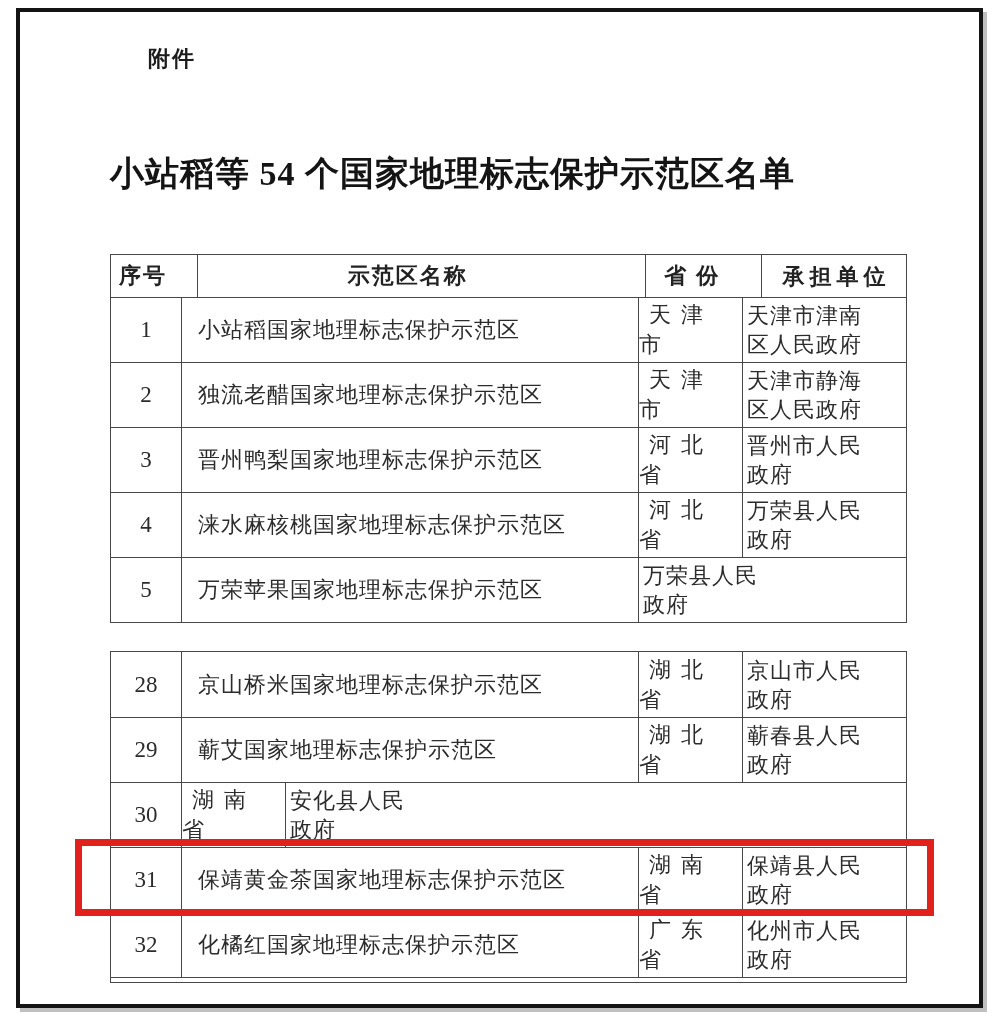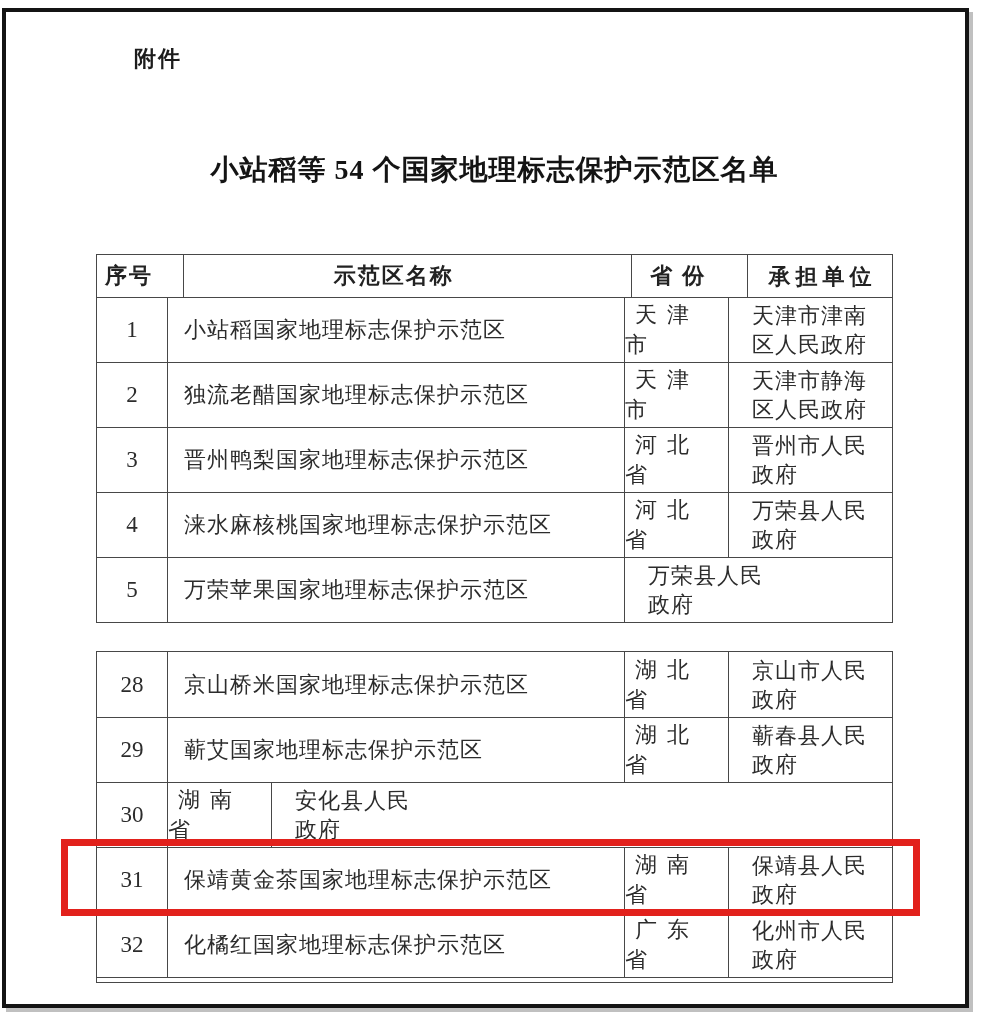--- a/index.html
+++ b/index.html
@@ -1,33 +1,33 @@
 <!DOCTYPE html>
 <html><head>
 <meta charset="utf-8">
 <style>
   * { margin:0; padding:0; box-sizing:border-box; }
   html,body { width:1000px; height:1026px; background:#ffffff; overflow:hidden;
               font-family:"Liberation Serif","DejaVu Serif",serif; }
 
   .page {
-    position:absolute; left:2px; top:8px; width:967px; height:1000px;
+    position:absolute; left:16px; top:8px; width:967px; height:1000px;
     background:#ffffff; border:4px solid #141414;
     box-shadow:4px 4px 0 rgba(140,140,140,0.55);
   }
 
   .attachment {
     position:absolute; left:128px; top:32px;
     font-family:"Liberation Sans","DejaVu Sans",sans-serif;
     font-weight:bold; font-size:22px; color:#1c1c1c; letter-spacing:2px;
   }
 
   .doc-title {
     position:absolute; left:90px; top:139px; width:797px;
-    text-align:center; font-size:28px; font-weight:bold; color:#141414;
+    font-size:34px; font-weight:bold; color:#141414;
     letter-spacing:1px; white-space:nowrap;
   }
 
   
   .tbl {
     position:absolute; left:90px; width:797px;
     border:1px solid #474747; background:#ffffff;
   }
   .tbl1 { top:242px; }
   .tbl2 { top:639px; }
@@ -37,21 +37,21 @@
   .td {
     border-left:1px solid #474747;
     display:flex; align-items:center;
     font-size:22px; color:#2c2c2c; overflow:hidden;
   }
   .td:first-child { border-left:none; }
 
   .c-no   { width:70px;  justify-content:center; font-size:23px; }
   .c-name { width:457px; padding-left:16px; letter-spacing:1px; }
   .c-prov { width:104px; justify-content:center; letter-spacing:10px; text-indent:10px; }
-  .c-unit { width:164px; padding-left:23px; line-height:29px; white-space:pre-line; letter-spacing:1px; }
+  .c-unit { width:164px; padding-left:4px; line-height:29px; white-space:pre-line; letter-spacing:1px; }
 
   .tr.head .td { font-weight:bold; color:#222; font-size:22px; }
   .tr.head .c-no   { letter-spacing:2px; text-indent:2px; }
   .tr.head .c-name { justify-content:center; padding-left:15px; letter-spacing:2px; }
   .tr.head .c-prov { letter-spacing:10px; text-indent:10px;margin-left:18px; }
   .tr.head .c-unit { justify-content:center; padding-left:0; letter-spacing:5px; text-indent:5px; }
 
   
   .cut-strip {
     position:absolute; left:90px; top:965px; width:797px; height:6px;

